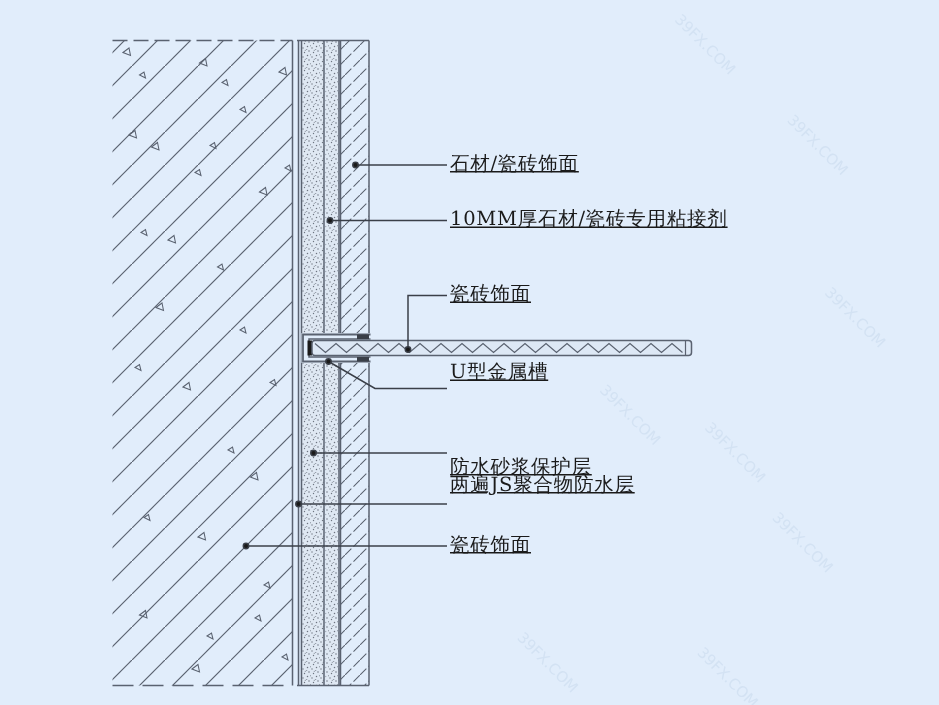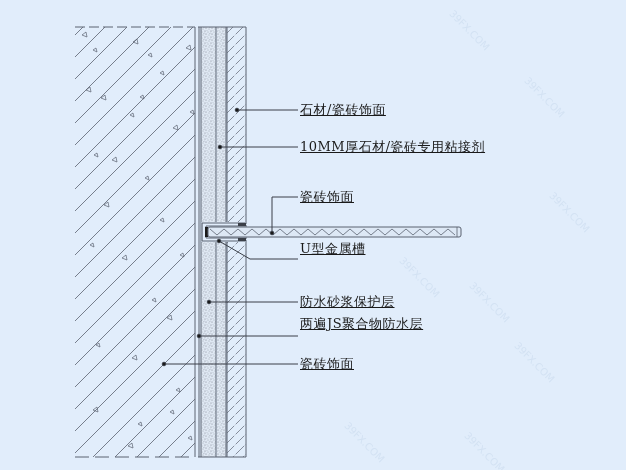--- a/index.html
+++ b/index.html
@@ -154,15 +154,15 @@
   <span class="wm" style="left:555px;top:190px">39FX.COM</span>
   <span class="wm" style="left:470px;top:430px">39FX.COM</span>
   <span class="wm" style="left:350px;top:420px">39FX.COM</span>
   <span class="wm" style="left:520px;top:340px">39FX.COM</span>
 </div>
 
 <div class="label" style="left:300px;top:101px">石材/瓷砖饰面</div>
 <div class="label" style="left:300px;top:138px">10MM厚石材/瓷砖专用粘接剂</div>
 <div class="label" style="left:300px;top:188px">瓷砖饰面</div>
 <div class="label" style="left:300px;top:240px">U型金属槽</div>
-<div class="label" style="left:300px;top:293px">防水砂浆保护层</div>
+<div class="label" style="left:300px;top:303px">防水砂浆保护层</div>
 <div class="label" style="left:300px;top:315px">两遍JS聚合物防水层</div>
 <div class="label" style="left:300px;top:355px">瓷砖饰面</div>
 
 </body></html>

